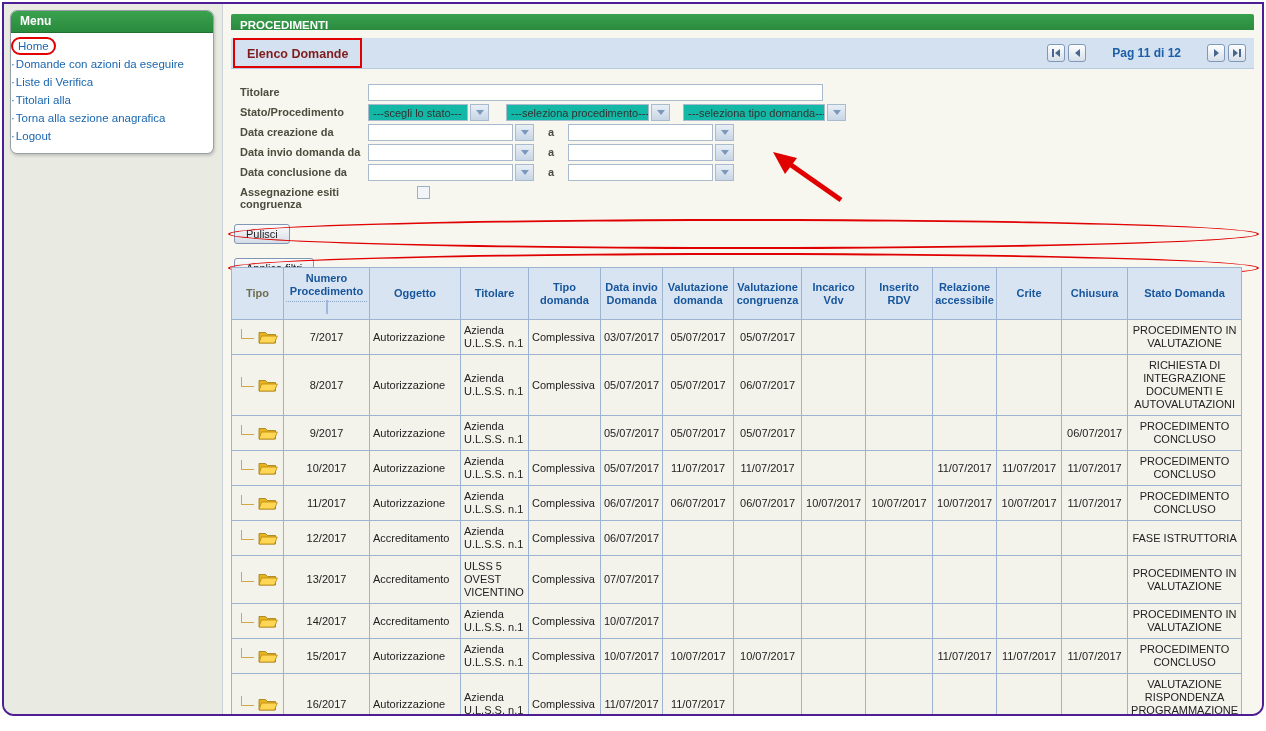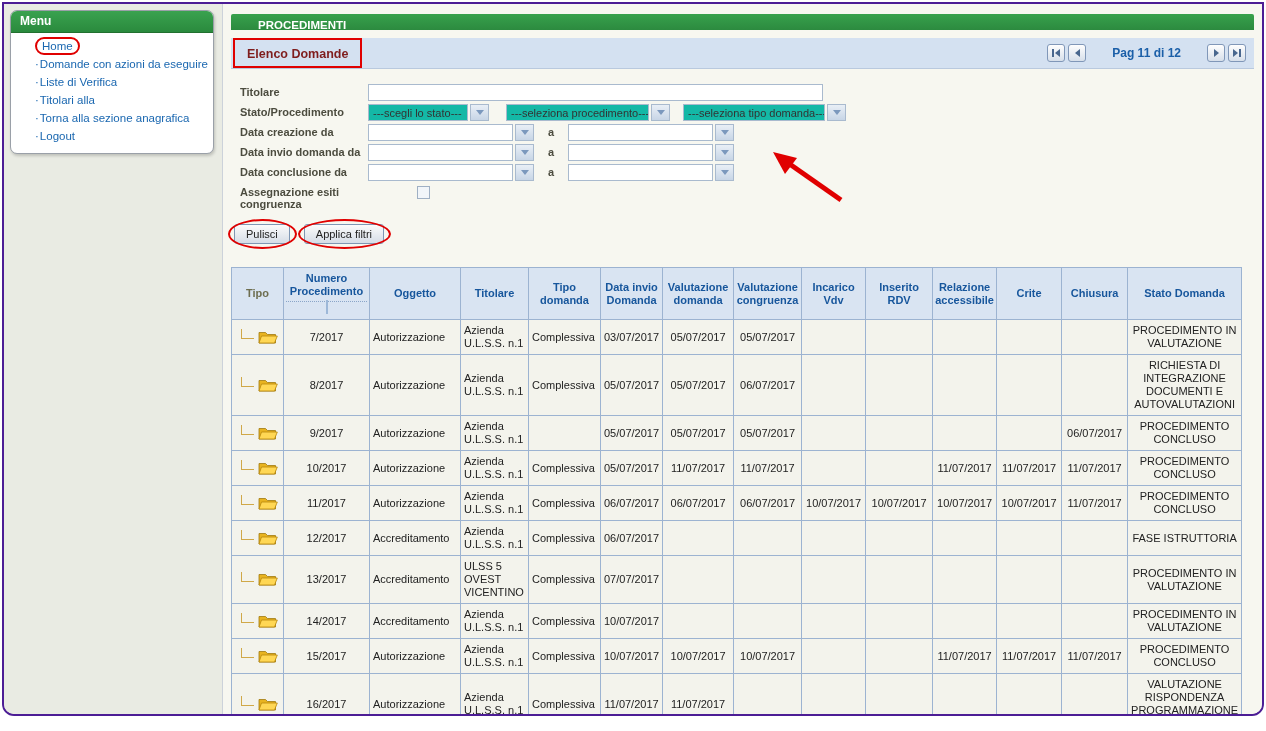--- a/index.html
+++ b/index.html
@@ -7,31 +7,31 @@
 
   .app-frame { position:absolute; left:2px; top:2px; width:1258px; height:710px;
     border:2px solid #4c1d95; border-radius:0 0 12px 12px; background:#ebece5; overflow:hidden; }
 
   
   .sidebar { position:absolute; left:0; top:0; width:218px; height:100%; background:#e9ebe3; }
   .menu-box { position:absolute; left:6px; top:6px; width:202px; background:#ffffff;
     border:1px solid #9aa0a8; border-radius:7px; box-shadow:1px 2px 3px rgba(0,0,0,.18); overflow:hidden; }
   .menu-header { background:linear-gradient(#3aa24f,#2a8a3d); color:#fff; font-size:12px; font-weight:bold;
     padding:3px 9px 4px; border-bottom:1px solid #22702f; }
-  .menu-list { list-style:none; margin:4px 0 8px; padding:0 24px; }
+  .menu-list { list-style:none; margin:4px 0 8px; padding:0 0; }
   .menu-item { font-size:11.5px; line-height:18px; color:#1a67b0; white-space:nowrap; }
   .bullet { color:#1a67b0; margin-right:1px; }
   .menu-link { color:#1a67b0; cursor:pointer; }
   .annot-pill { display:inline-block; border:2px solid #e00000; border-radius:9px; padding:0 5px; line-height:14px; }
 
   
   .main { position:absolute; left:218px; top:0; right:0; bottom:0; background:#f7f7f0; border-left:1px solid #ccd2da; }
   .title-bar { position:absolute; left:8px; right:8px; top:10px; height:16px;
     background:linear-gradient(#37a14c,#2c8a3f); border-radius:2px 2px 0 0;
-    color:#fff; font-size:11.5px; font-weight:bold; line-height:22px; padding-left:27px; box-sizing:border-box; }
+    color:#fff; font-size:11.5px; font-weight:bold; line-height:22px; padding-left:9px; box-sizing:border-box; }
   .subtab-bar { position:absolute; left:8px; right:8px; top:34px; height:30px; background:#d4e1f1;
     border-bottom:1px solid #b9c9de; display:flex; align-items:center; }
   .elenco-annot { border:2px solid #e00000; margin-left:2px; padding:4px 12px; }
   .elenco-label { color:#7f1d1d; font-size:12.5px; font-weight:bold; white-space:nowrap; }
 
   .pager { margin-left:auto; margin-right:8px; display:flex; align-items:center; gap:3px; }
   .pager-btn { width:16px; height:16px; border:1px solid #8097b8; border-radius:3px;
     background:linear-gradient(#fefefe,#d6dfea); display:flex; align-items:center; justify-content:center; gap:1px; cursor:pointer; }
   .tri-l { width:0; height:0; border-top:4px solid transparent; border-bottom:4px solid transparent; border-right:5px solid #49678e; }
   .tri-r { width:0; height:0; border-top:4px solid transparent; border-bottom:4px solid transparent; border-left:5px solid #49678e; }
@@ -47,21 +47,21 @@
   .combo { display:flex; }
   .combo-text { box-sizing:border-box; height:17px; border:1px solid #a9bace; background:#14b8a6; font-size:11px; color:#333;
     padding:2px 4px 0; white-space:nowrap; overflow:hidden; }
   .combo-text.white { background:#fff; }
   .combo-btn { box-sizing:border-box; width:19px; height:17px; margin-left:2px; border:1px solid #a9bace;
     background:linear-gradient(#e9eff6,#c7d5e6); display:flex; align-items:center; justify-content:center; cursor:pointer; }
   .combo-btn .dn { width:0; height:0; border-left:4px solid transparent; border-right:4px solid transparent; border-top:5px solid #7b98bd; }
   .a-sep { font-size:11px; font-weight:bold; color:#4c4c3f; margin:2px 14px 0; }
   .checkbox { box-sizing:border-box; width:13px; height:13px; border:1px solid #9fb0c4; background:#f1f5f9; margin-top:2px; cursor:pointer; }
 
-  .btn-row { display:flex; gap:14px; margin-top:10px; margin-left:-6px; }
+  .btn-row { display:flex; gap:14px; margin-top:10px; margin-left:-6px;flex-direction:column; }
   .btn-wrap { position:relative; }
   .push-btn { font-family:"Liberation Sans", sans-serif; font-size:11px; color:#222; cursor:pointer;
     border:1px solid #7f96b4; border-radius:3px; background:linear-gradient(#fbfbfb,#d6dde7); padding:3px 11px; }
   .ellipse-annot { position:absolute; left:-6px; right:-7px; top:-5px; bottom:-5px; border:2px solid #e00000; border-radius:50%; pointer-events:none; }
 
   .arrow-annot { position:absolute; left:540px; top:138px; width:95px; height:72px; }
 
   
   .grid { position:absolute; left:8px; top:263px; border-collapse:collapse; table-layout:fixed; background:#f3f3ec; }
   .grid th, .grid td { border:1px solid #9cb3d1; font-size:11px; line-height:13px; overflow:hidden; }

